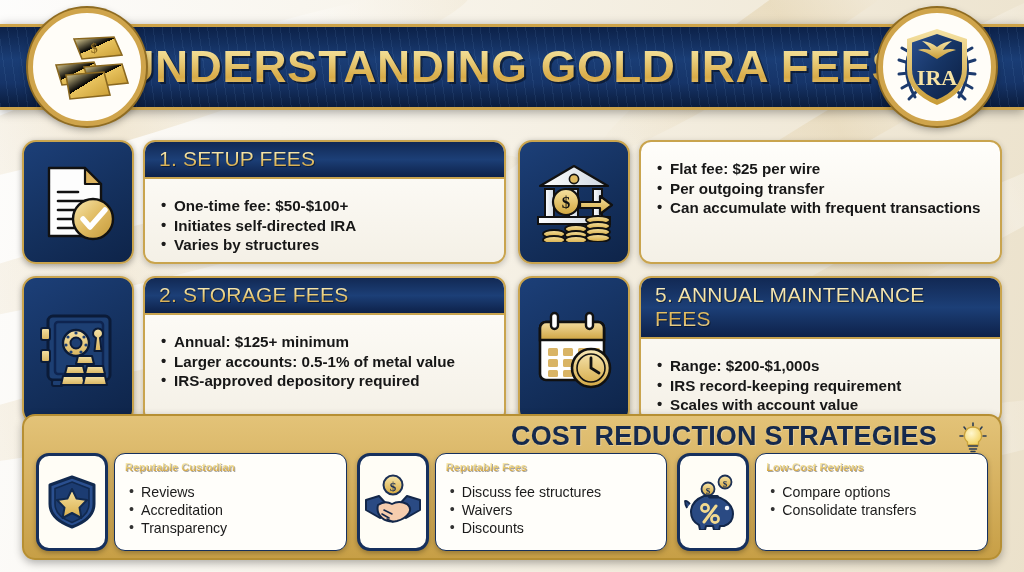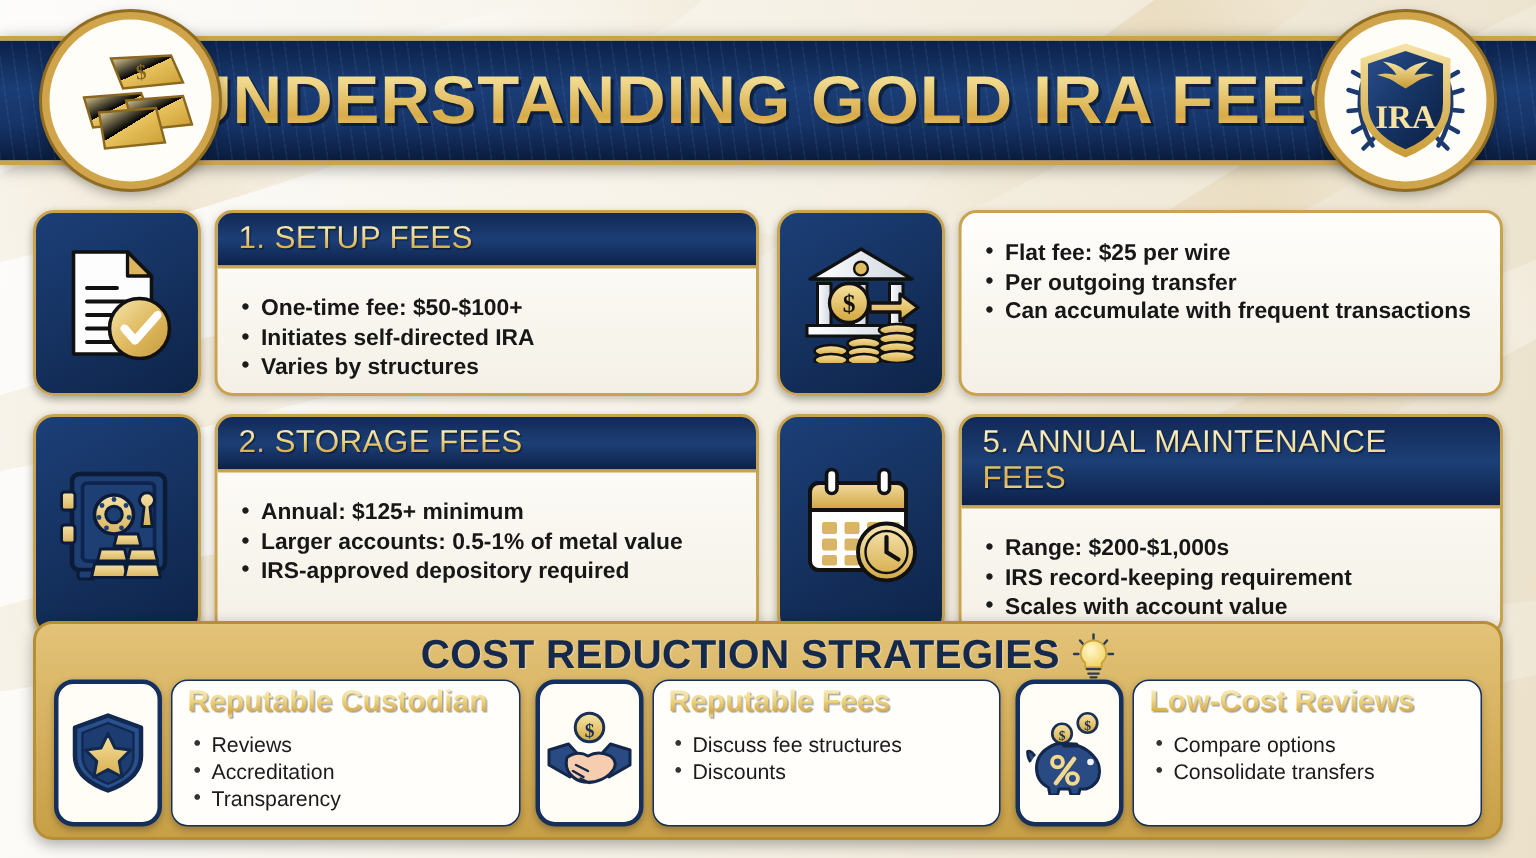--- a/index.html
+++ b/index.html
@@ -114,21 +114,21 @@
   
   .strategies {
     position:absolute; left:22px; top:414px; width:980px; height:146px; z-index:2;
     border-radius:13px;
     background:linear-gradient(180deg,#e3c378 0%,#d6b160 48%,#c79f46 100%);
     border:2px solid #b68f33;
     box-shadow:0 3px 9px rgba(0,0,0,.3);
     padding:4px 12px 8px;
   }
   .strat-title-row {
-    height:33px; display:flex; align-items:center; justify-content:center; gap:7px;
+    height:33px; display:flex; align-items:center; justify-content:flex-end; gap:21px;
   }
   .strat-title {
     font-family:"Liberation Sans Narrow","Liberation Sans",sans-serif;
     font-weight:bold; font-size:27px; color:#15294d; letter-spacing:.2px;
     text-shadow:1px 1px 0 rgba(255,255,255,.25);
   }
   .strat-grid { display:grid; grid-template-columns:1fr 1fr 1fr; gap:10px; height:98px; }
   .strat-card { display:flex; align-items:stretch; gap:6px; }
   .strat-icon {
     flex:0 0 72px; width:72px;
@@ -142,21 +142,21 @@
     border-radius:11px; overflow:hidden;
     background:#fffefa;
     border:1.5px solid #16305d;
     box-shadow:0 2px 5px rgba(0,0,0,.25);
   }
   .strat-head {
     background:linear-gradient(180deg,#15305e 0%,#1d4versa 0%,#1b3c72 55%,#0f2349 100%);
     padding:3px 10px 4px;
   }
   .strat-head span {
-    font-size:20px; font-weight:bold;
+    font-size:11px; font-weight:bold;
     background:linear-gradient(180deg,#fcf2cd 0%,#eed684 45%,#d7a945 80%,#f5e6ad 100%);
     -webkit-background-clip:text; background-clip:text; color:transparent;
     filter:drop-shadow(1px 1px 0 rgba(0,0,0,.35));
     margin-top:20px;
   }
   .strat-list { padding:4px 8px 4px 14px; }
   .strat-list li {
     list-style:none; position:relative; padding-left:12px;
     font-size:14.2px; color:#1b1b1b; line-height:1.28; font-weight:normal;
   }
@@ -481,20 +481,21 @@
               <path d="M23 45 l6 3"></path>
           </g>
         </svg>
       </div>
       <div class="strat-body">
         <div class="strat-head">
           <span>Reputable Fees</span>
         </div>
         <ul class="strat-list">
           <li>Discuss fee structures</li>
+          <li>Waivers</li>
           <li>Discounts</li>
         </ul>
       </div>
     </div>
 
     <div class="strat-card">
       <div class="strat-icon">
         <svg width="58" height="56" viewBox="0 0 58 56">
           <defs>
               <linearGradient id="cn3" x1="0" y1="0" x2="0" y2="1">

